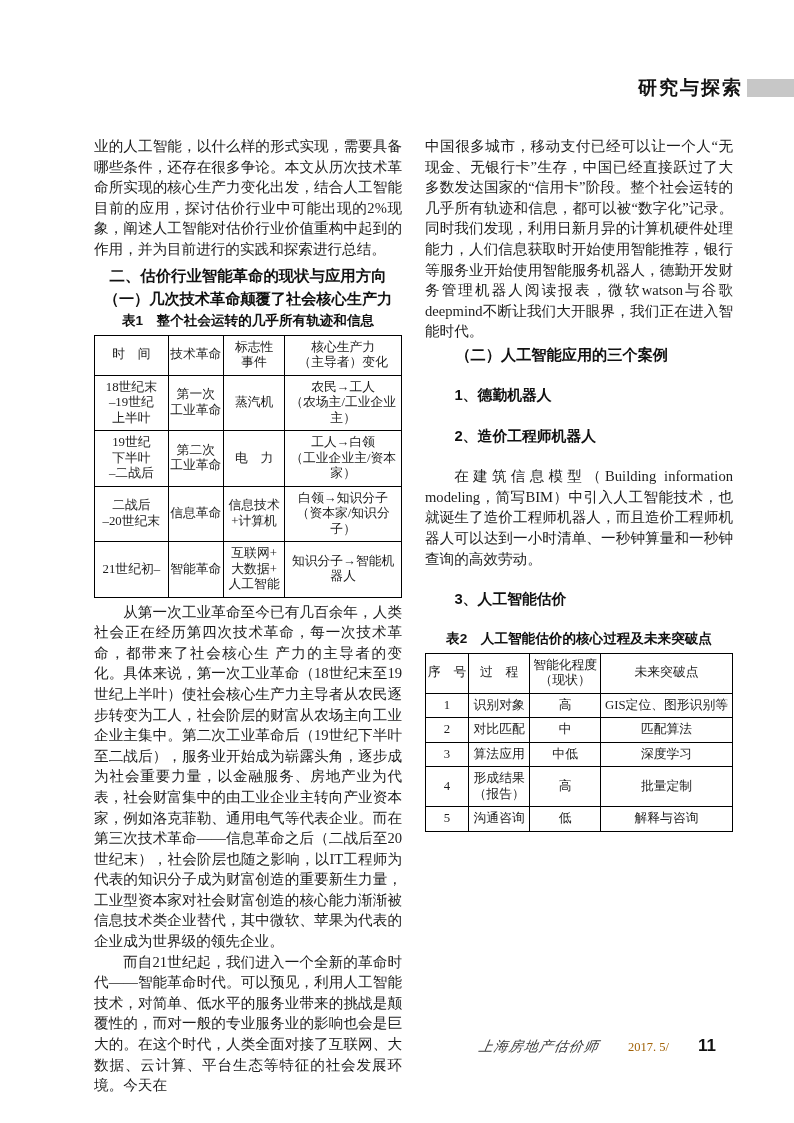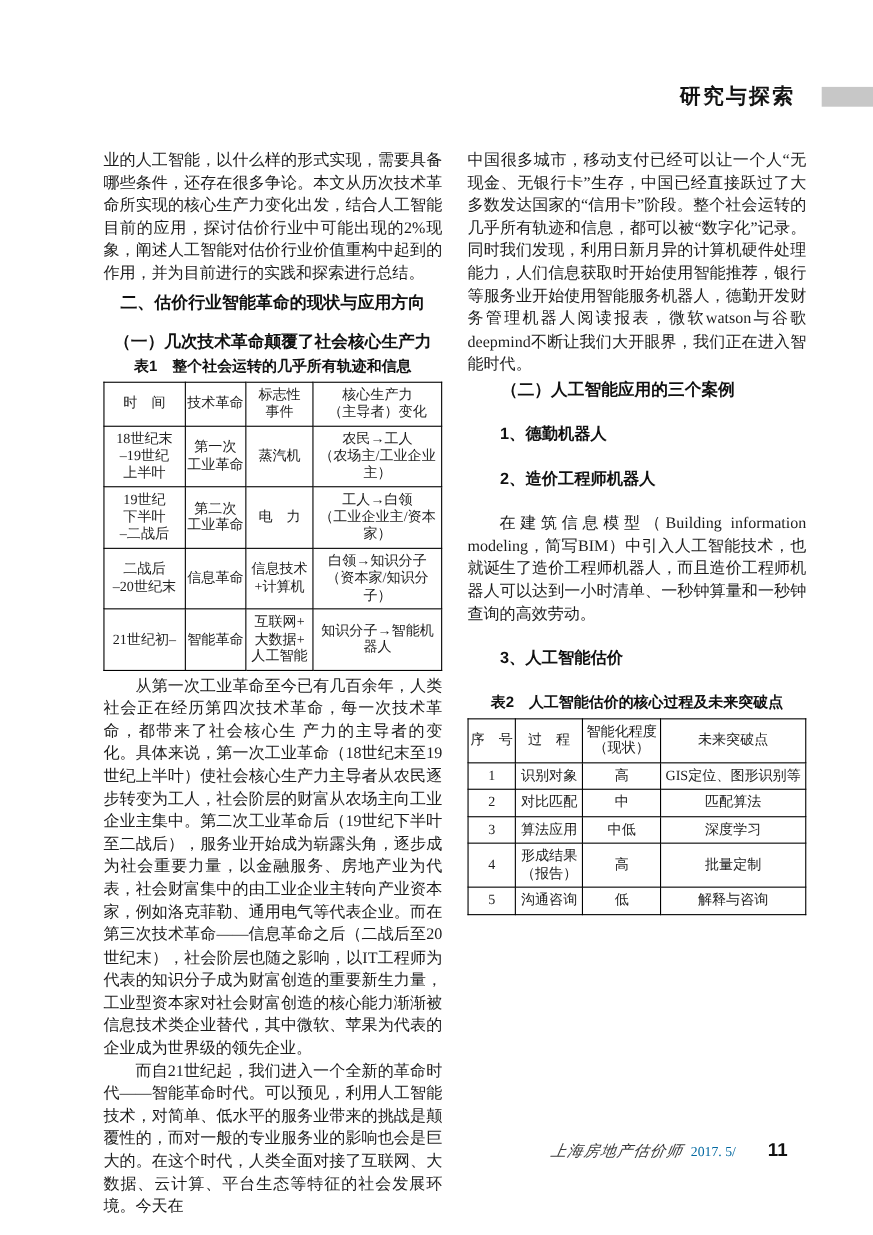--- a/index.html
+++ b/index.html
@@ -3,42 +3,42 @@
 <meta charset="utf-8">
 <style>
   html,body { margin:0; padding:0; background:#e8e8e8; }
   .page {
     position:relative; width:794px; height:1123px; margin:0 auto;
     background:#ffffff; overflow:hidden;
     font-family:"Liberation Serif","DejaVu Serif",serif; color:#1c1c1c;
   }
 
   
-  .header { position:absolute; top:75px; right:0; display:flex; align-items:center; gap:24px; }
+  .header { position:absolute; top:75px; right:0; display:flex; align-items:center; gap:4px; }
   .header-title {
     font-family:"Liberation Sans","DejaVu Sans",sans-serif;
     font-weight:bold; font-size:19px; letter-spacing:2px; color:#141414;
   }
   .header-box { width:47px; height:18px; background:#c7c7c7; }
 
   
   .content { position:absolute; top:136px; left:94px; width:639px; display:flex; gap:23px; }
   .col { width:308px; flex:0 0 308px; }
 
   p.body {
     margin:0; font-size:14.6px; line-height:20.6px;
     text-align:justify; text-justify:inter-ideograph;
   }
   p.indent { text-indent:2em; }
 
   .sec-heading, .subsec-heading, .case-heading, .tbl-caption {
     font-family:"Liberation Sans","DejaVu Sans",sans-serif;
     font-weight:bold; color:#111;
   }
-  .sec-heading   { font-size:15.4px; text-align:center; margin:5px 0 14px; line-height:21px; }
+  .sec-heading   { font-size:15.4px; text-align:center; margin:5px 0 2px; line-height:21px; }
   .subsec-heading{ font-size:15.2px; text-align:center; margin:2px 0 2px; line-height:21px; }
   .case-heading  { font-size:14.8px; text-align:left; text-indent:2em; margin:20px 0; line-height:20.6px; }
   .rc-subsec     { text-align:left; text-indent:2em; }
   .tbl-caption   { font-size:13.6px; text-align:center; margin:3px 0 5px; line-height:18px; }
 
   table.data-table { width:100%; border-collapse:collapse; table-layout:fixed; margin:0 0 4px 0; }
   table.data-table td, table.data-table th {
     border:1px solid #000; font-weight:normal;
     font-size:12.8px; line-height:15.5px; text-align:center; vertical-align:middle;
     padding:4px 1px; white-space:pre-line; word-break:break-all;
@@ -47,21 +47,21 @@
   table.t1 col.c3 { width:20%; } table.t1 col.c4 { width:38%; }
   table.t2 col.c1 { width:14%; } table.t2 col.c2 { width:20%; }
   table.t2 col.c3 { width:23%; } table.t2 col.c4 { width:43%; }
 
   
   .footer { position:absolute; top:1036px; right:78px; display:flex; align-items:baseline; gap:7px; }
   .journal-logo {
     font-style:italic; font-size:14px; color:#3a3a3a;
     transform:skewX(-10deg); letter-spacing:1px;
   }
-  .footer-issue { font-size:12.5px; color:#0369a1; }
+  .footer-issue { font-size:12.5px; color:#a16207;margin-left:22px; }
   .footer-page  { font-family:"Liberation Sans","DejaVu Sans",sans-serif; font-weight:bold; font-size:17px; color:#111; margin-left:22px; }
 </style>
 </head>
 <body>
 
 <div class="page">
 
   <div class="header">
     <span class="header-title">研究与探索</span>
     <span class="header-box"></span>

